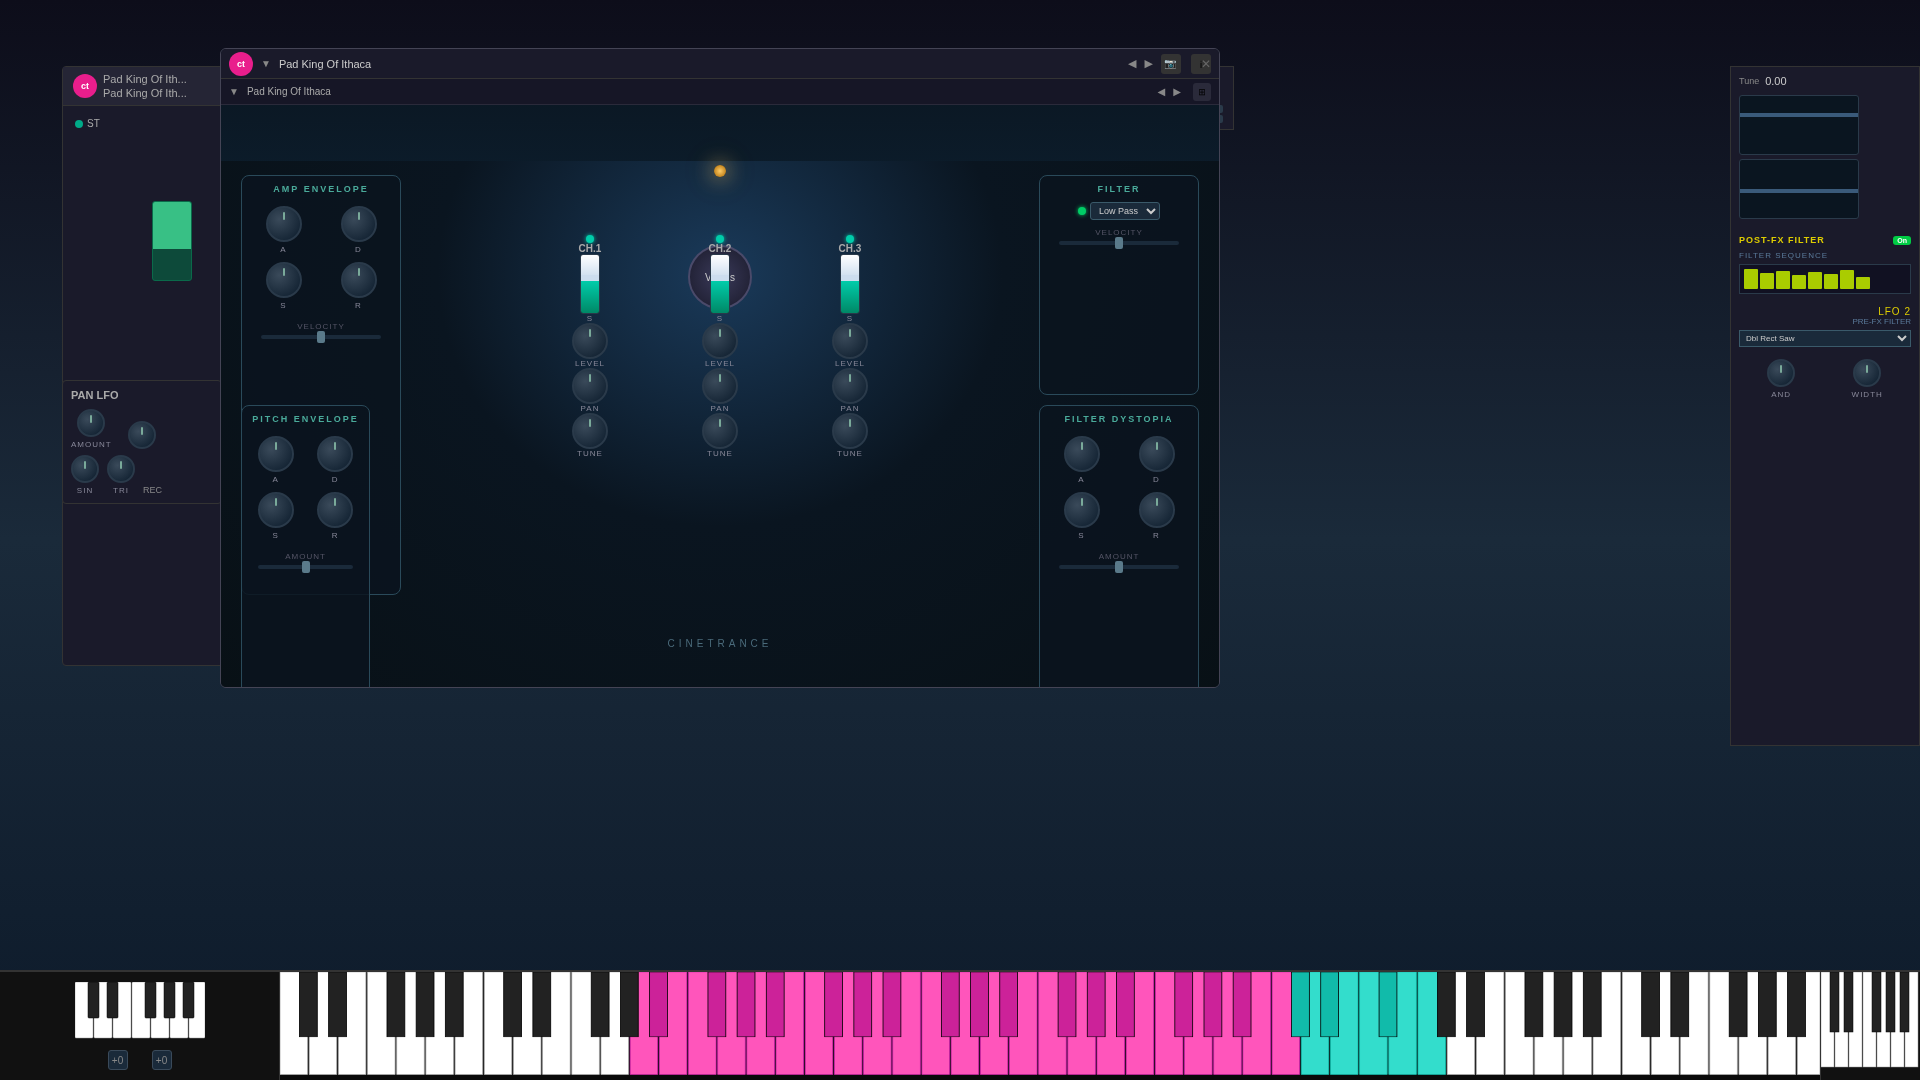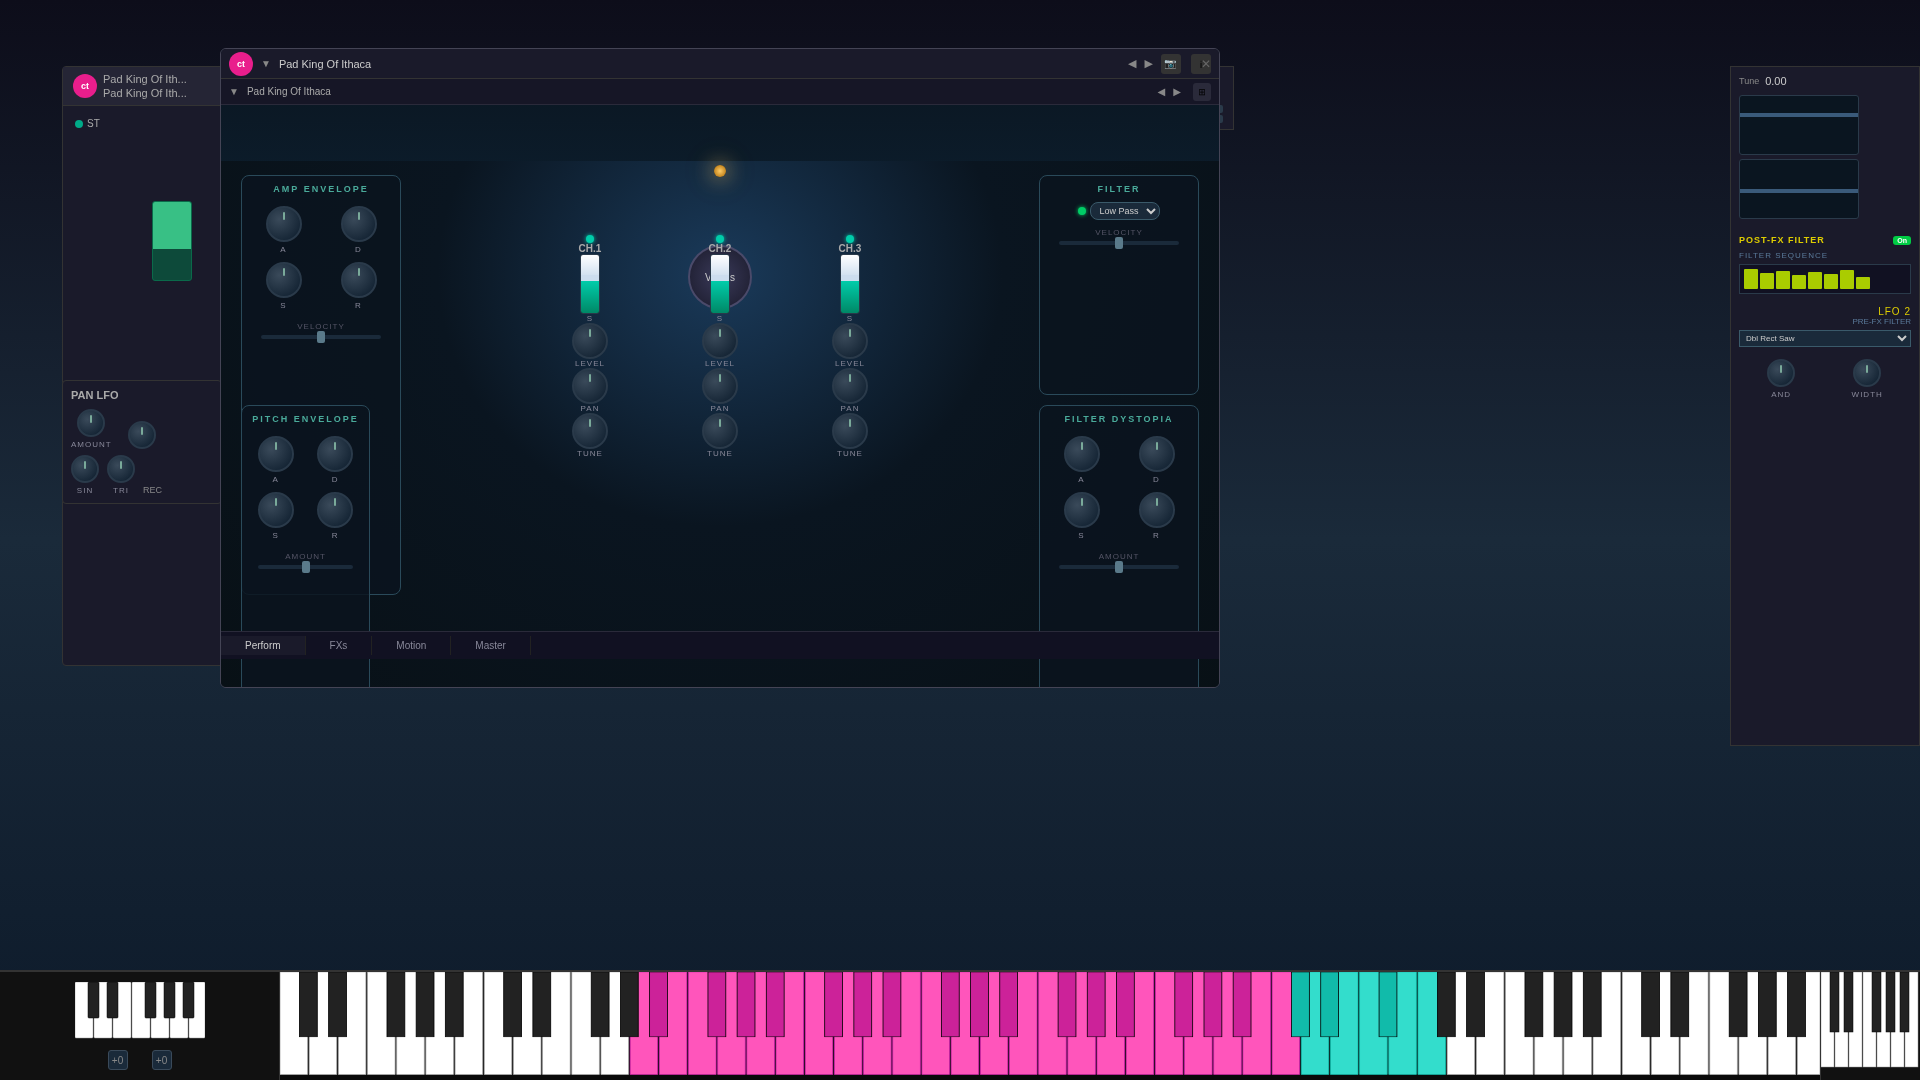--- a/index.html
+++ b/index.html
@@ -354,23 +354,22 @@
       border-radius: 50%;
       box-shadow: 0 0 4px #00cc66;
     }
 
     .filter-type-select {
       background: #1a2a3a;
       border: 1px solid #3a5a6a;
       color: #ccc;
       font-size: 9px;
       padding: 2px 4px;
-      border-radius: 8px;
+      border-radius: 3px;
       cursor: pointer;
-      text-align: center;
     }
 
     .cut-res-row {
       display: flex;
       justify-content: space-around;
       padding: 4px 8px;
     }
 
     
     .bottom-tabs {
@@ -782,26 +781,20 @@
         <div class="knob-label">LEVEL</div>
         <div class="knob"></div>
         <div class="knob-label">PAN</div>
         <div class="knob"></div>
         <div class="knob-label">TUNE</div>
       </div>
     </div>
 
     <div class="cinetrance-text">CINETRANCE</div>
 
-    <div class="bottom-tabs" style="position:absolute;bottom:0;left:0;right:0;">
-      <div class="tab-btn active">Perform</div>
-      <div class="tab-btn">FXs</div>
-      <div class="tab-btn">Motion</div>
-      <div class="tab-btn">Master</div>
-    </div>
 
   </div>
 </div>
 
 <div style="position:absolute;left:1110px;top:66px;background:#1a1a2a;border:1px solid #333;padding:6px 10px;display:flex;flex-direction:column;gap:2px;z-index:8;">
   <div style="display:flex;align-items:center;gap:6px;">
     <div style="width:26px;height:26px;background:radial-gradient(circle at 35% 35%,#3a3a4a,#1a1a2a);border-radius:50%;border:2px solid #4a4a5a;"></div>
     <div style="display:flex;flex-direction:column;">
       <div style="color:#888;font-size:8px;">Tune</div>
       <div style="color:#ccc;font-size:10px;">0.00</div>

